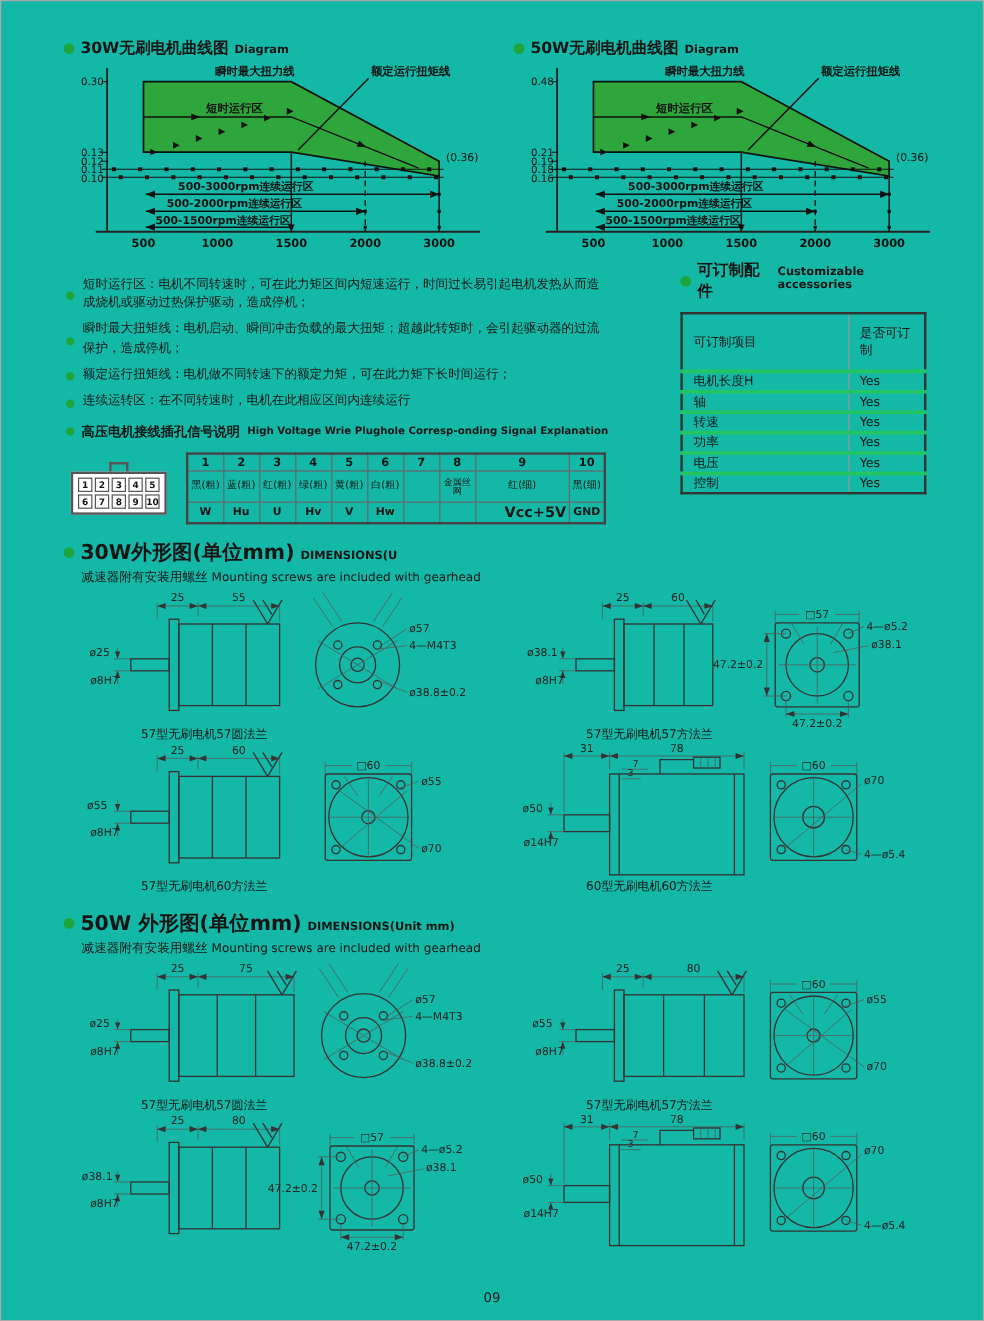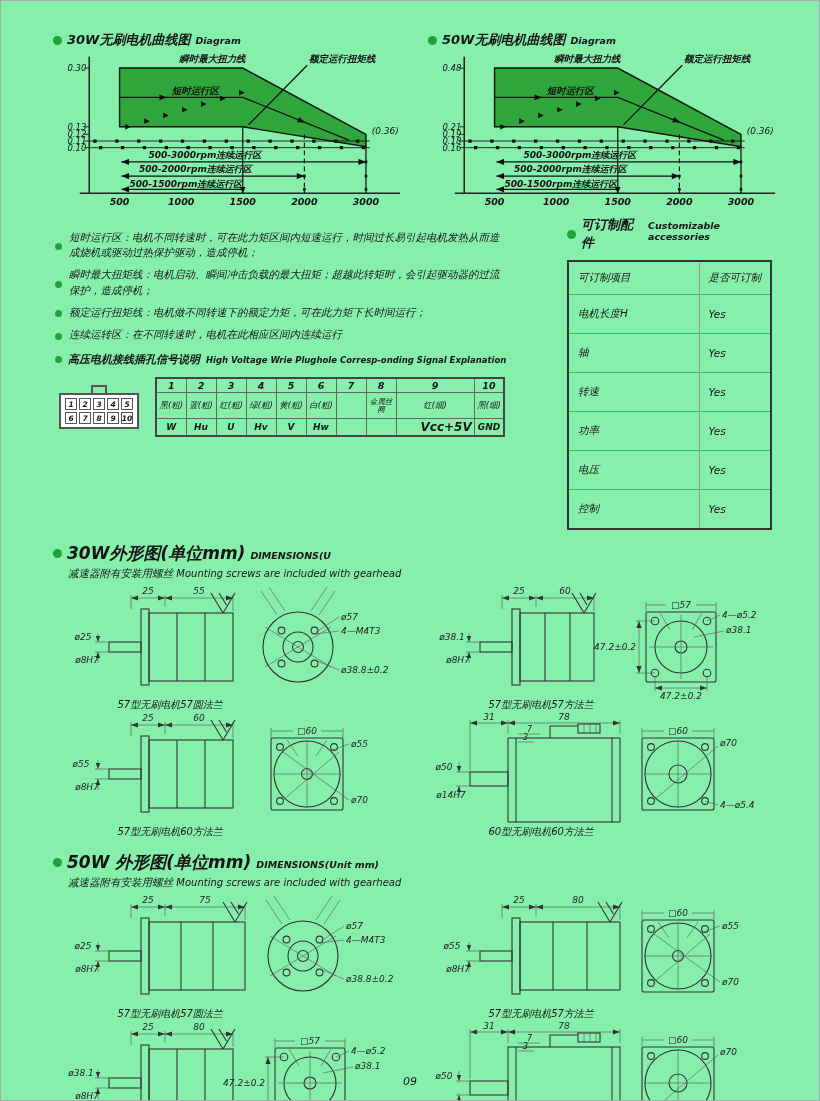--- a/index.html
+++ b/index.html
@@ -1,19 +1,19 @@
 <!DOCTYPE html>
 <html><head>
 <meta charset="utf-8">
 <style>
   :root{ --green:#1fa43c; --ink:#151515; }
   *{box-sizing:border-box;}
   body{margin:0;background:#e8e8e8;font-family:"DejaVu Sans","Liberation Sans",sans-serif;color:var(--ink);}
-  .page{width:820px;height:1101px;margin:0 auto;background:#86efac;border:1px solid #aaa;position:relative;
-        padding:30px 40px 0 52px;overflow:hidden;font-style:italic;}
+  .page{width:820px;height:1101px;margin:0 auto;background:#14b8a6;border:1px solid #aaa;position:relative;
+        padding:30px 40px 0 52px;overflow:hidden;}
   
   .sec-head{display:flex;align-items:baseline;gap:5px;}
   .dot{width:9px;height:9px;border-radius:50%;background:var(--green);flex:0 0 auto;align-self:center;}
   .dot.sm{width:7px;height:7px;}
   .h-zh{font-weight:bold;font-size:13px;}
   .h-en{font-weight:bold;font-size:9.5px;}
   .h-zh.big{font-size:17px;}
   .sub-line{font-size:10.5px;margin:2px 0 0 15px;}
   .sub-line .en{font-size:10px;}
   
@@ -55,23 +55,23 @@
   .pins .num td{font-weight:bold;font-size:9.5px;width:30px;}
   .pins .clr td{font-size:8.5px;height:26px;line-height:1.1;}
   .pins .clr td.mesh{font-size:7.5px;padding:0 1px;}
   .pins .sig td{font-weight:bold;font-size:9px;}
   .pins .sig td.tiny{font-size:12px;padding-left:24px;}
   
   .mid-row{display:flex;align-items:flex-start;}
   .mid-left{flex:1 1 auto;}
   .mid-right{width:212px;margin-top:2px;}
   table.acc{border-collapse:collapse;border:2px solid #333;width:205px;margin-top:8px;}
-  table.acc td{border-top:1px solid #22c55e;font-size:10.5px;padding:12px 9px;}
+  table.acc td{border-top:3px solid #22c55e;font-size:10.5px;padding:0 9px;}
   table.acc tr:first-child td{border-top:none;padding:9px 9px;}
-  table.acc td.v{border-left:1px solid #999;width:72px;}
+  table.acc td.v{border-left:1px solid #999;width:64px;}
   
   .dim-sec{margin-top:12px;}
   .fig-grid{display:grid;grid-template-columns:1fr 1fr;column-gap:16px;margin-top:4px;}
   .figure{position:relative;}
   .fig-caption{font-size:10px;text-align:center;width:66%;margin-top:-9px;}
   .fln{fill:none;stroke:#333;stroke-width:1.1;}
   .fthin{fill:none;stroke:#555;stroke-width:.6;}
   .ft{font-size:9px;fill:#222;}
   .ft8{font-size:8px;fill:#222;}
   .fmk{fill:#333;stroke:none;}

